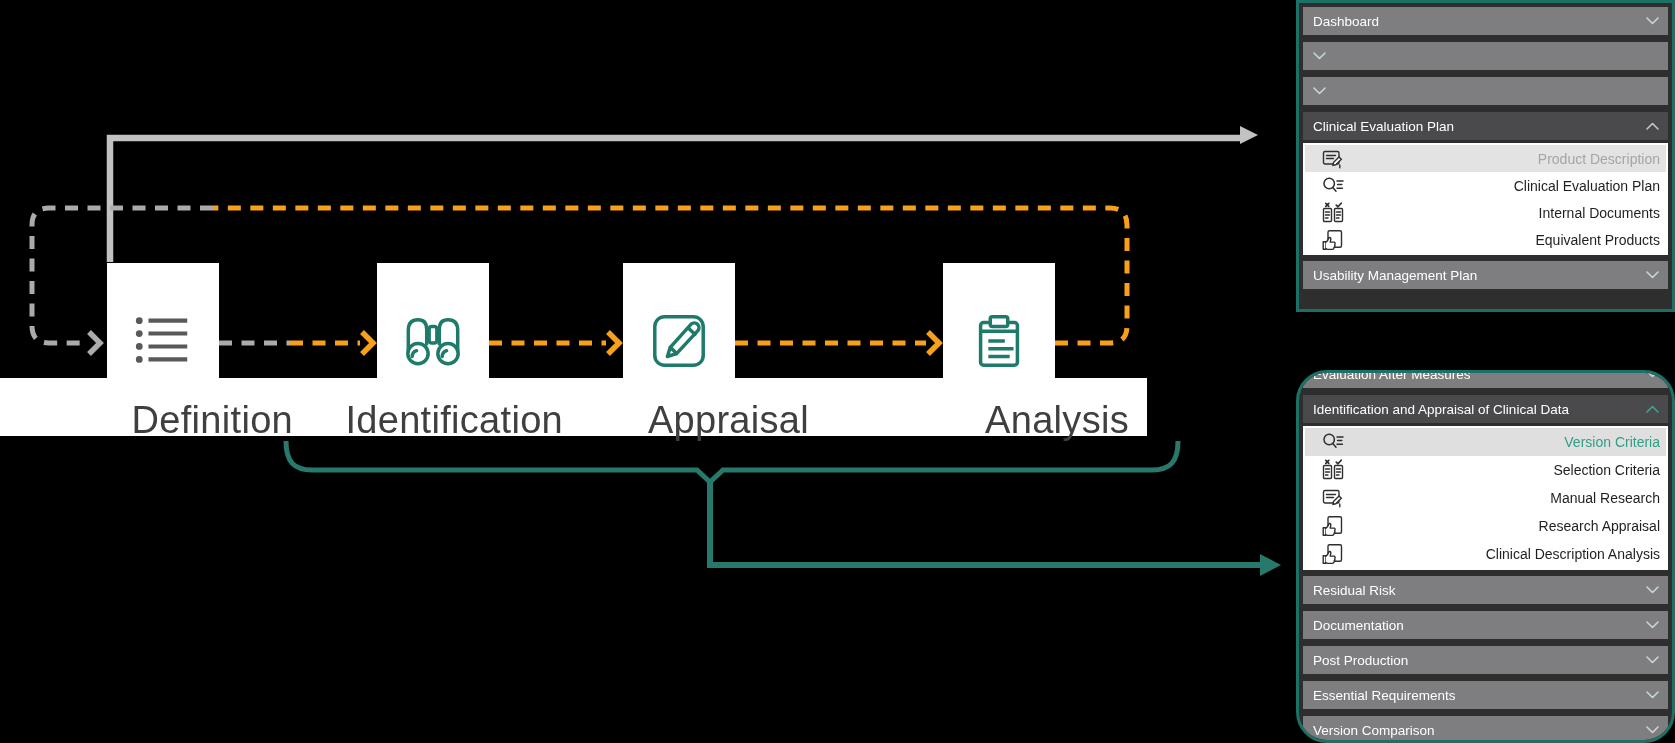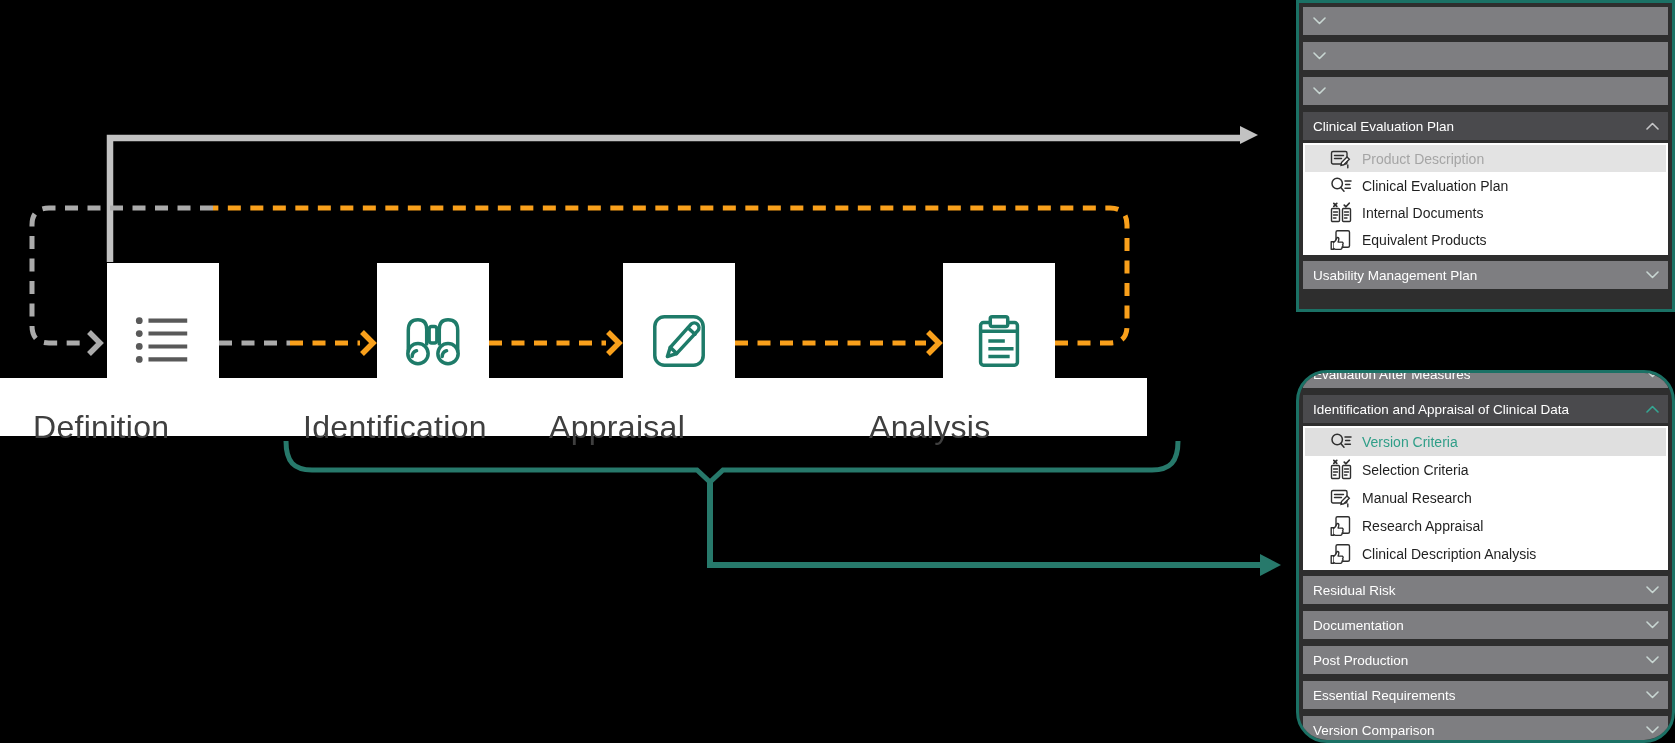--- a/index.html
+++ b/index.html
@@ -3,34 +3,34 @@
 <meta charset="utf-8">
 <style>
   html,body{margin:0;padding:0;background:#000;}
   .stage{position:relative;width:1675px;height:743px;background:#000;overflow:hidden;
          font-family:"Liberation Sans",sans-serif;}
   .band{position:absolute;left:0;top:378px;width:1147px;height:58px;background:#fff;}
   svg.connectors{position:absolute;left:0;top:0;}
   .stagebox{position:absolute;top:263px;width:112px;height:144px;background:#fff;}
   .stageicon{position:absolute;top:310px;width:62px;height:62px;}
   .stageicon svg{width:62px;height:62px;display:block;}
-  .stagelabel{position:absolute;top:409px;width:260px;text-align:left;font-size:32px;
+  .stagelabel{position:absolute;top:399px;width:260px;text-align:right;font-size:38px;
               color:var(--label-text);letter-spacing:.3px;}
   .panel{position:absolute;left:1296px;width:379px;background:var(--panel-bg);
          border:3px solid var(--panel-border);box-sizing:border-box;overflow:hidden;
          padding:4px 4px 0 4px;}
   .hdr{height:28px;margin-bottom:7px;background:var(--header-bg);color:#fff;display:flex;
        align-items:center;padding:0 9px 0 10px;font-size:13.5px;}
   .hdr.expanded{background:var(--header-expanded-bg);margin-bottom:3px;}
   .hdr.clip-top{margin-top:-17px;}
   .hdr .hlabel{flex:1;white-space:nowrap;overflow:hidden;}
   .submenu{background:#fff;margin-bottom:6px;padding:2px 0;}
   .p2 .submenu .sitem{height:28px;}
-  .sitem{height:27px;display:flex;align-items:center;gap:10px;padding:0 6px 0 25px;margin:0 2px;
-         font-size:14px;color:#1F1F1F;}
+  .sitem{height:27px;display:flex;align-items:center;gap:10px;padding:0 6px 0 17px;margin:0 2px;
+         font-size:14px;color:#1F1F1F;justify-content:space-between;}
   .sitem.selected{background:var(--selected-bg);}
   .sitem.selected .ilabel{color:var(--selected-text);}
   .sitem.disabled{background:#E3E3E3;}
   .sitem.disabled .ilabel{color:var(--disabled-text);}
   .icn{width:22px;height:22px;flex:0 0 22px;}
   .icn svg{width:22px;height:22px;display:block;}
   .ilabel{white-space:nowrap;}
 </style>
 </head>
 <body>
@@ -114,20 +114,21 @@
    <rect x="23" y="7" width="18" height="10" rx="2" fill="#fff"></rect>
    <path d="M13 22 h38"></path>
    <path d="M21 32 h17 M21 40 h26 M21 48 h22"></path>
         </svg>
       </div>
       <div class="stagelabel" style="left: 869px;">Analysis</div>
     </div>
 
   <aside class="panel p1" id="panel1" style="top:0;height:312px;">
       <div class="hdr">
+        <span class="hlabel">Dashboard</span>
         <svg width="13" height="8" viewBox="0 0 13 8">
           <polyline points="1,1 6.5,6.5 12,1" fill="none" stroke="#C8D6D2" stroke-width="1.6" stroke-linecap="round" stroke-linejoin="round"></polyline>
         </svg>
       </div>
       <div class="hdr">
         <svg width="13" height="8" viewBox="0 0 13 8">
           <polyline points="1,1 6.5,6.5 12,1" fill="none" stroke="#C8D6D2" stroke-width="1.6" stroke-linecap="round" stroke-linejoin="round"></polyline>
         </svg>
       </div>
       <div class="hdr">

